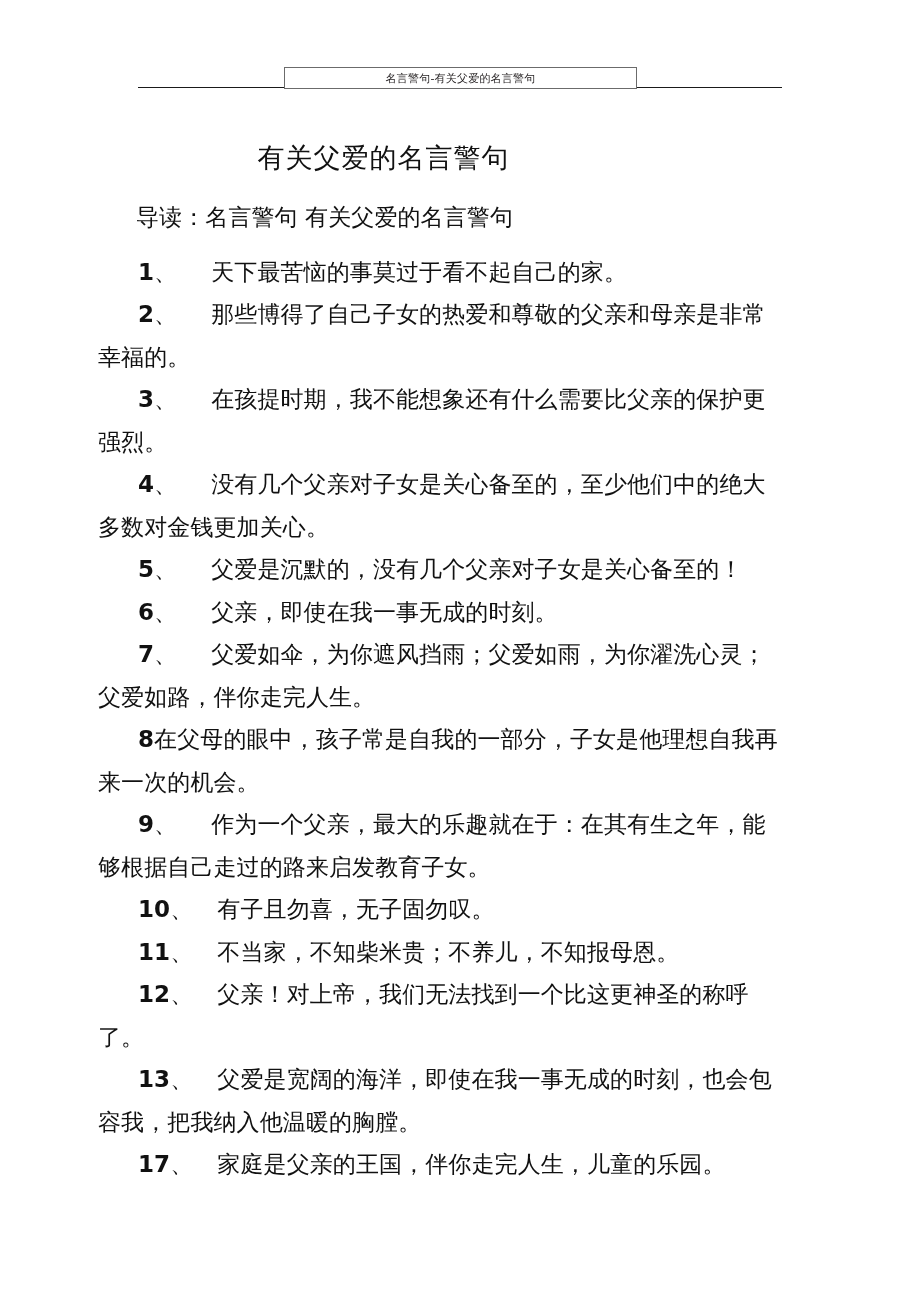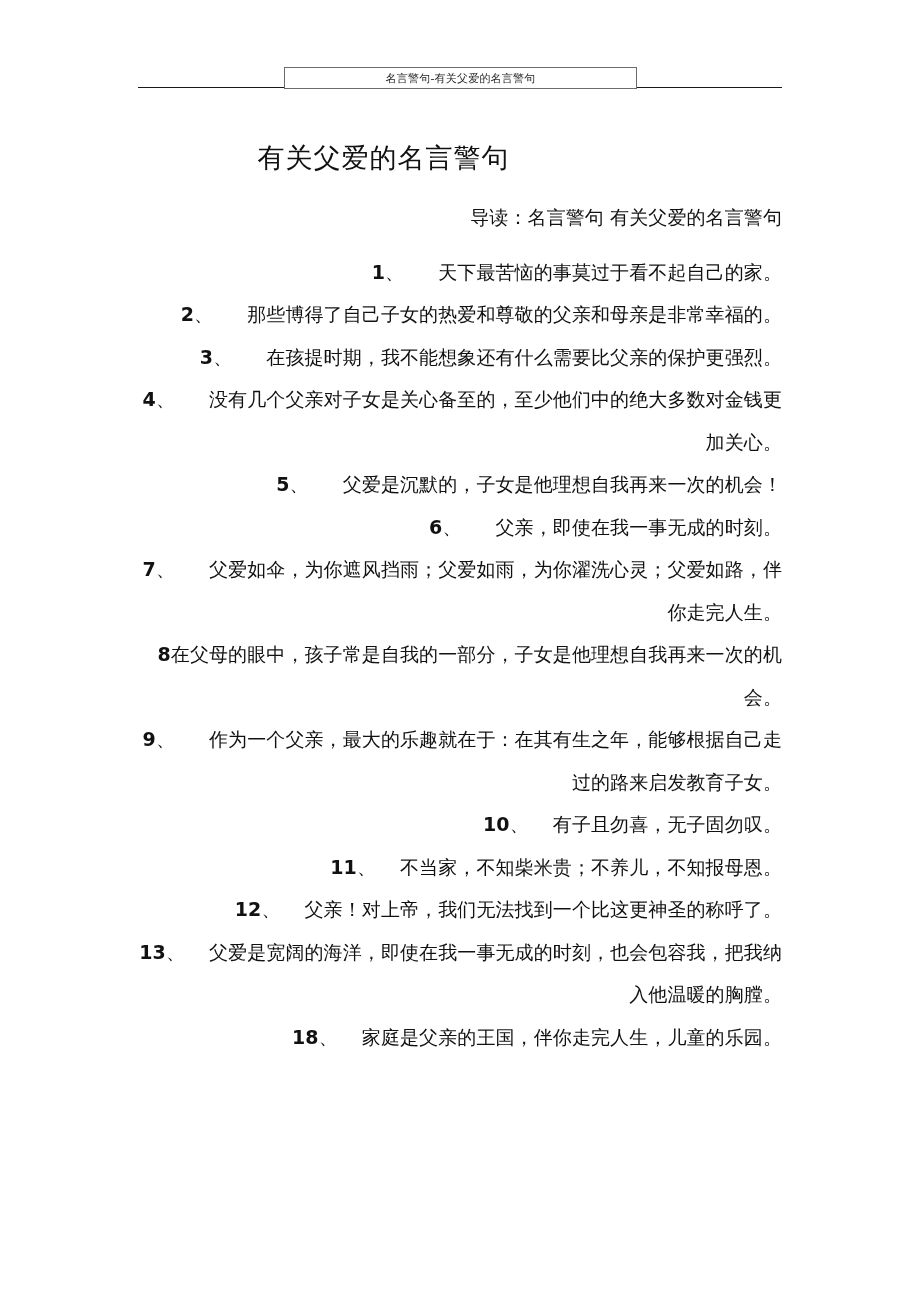--- a/index.html
+++ b/index.html
@@ -80,27 +80,27 @@
   .body-zone {
     position: absolute;
     left: 0;
     top: 196px;
     width: 920px;
   }
 
   .para {
     margin: 0;
     padding: 0 0 0 98px;
-    font-size: 19px;
+    font-size: 23px;
     line-height: 42.5px;
     color: #111111;
     letter-spacing: 0.1px;
     width: 782px;
     box-sizing: border-box;
-    text-align: right;
+    text-align: left;
     white-space: normal;
     word-break: break-all;
   }
   .para.lead {
     text-indent: 38px;
     margin-bottom: 12px;
   }
   .para.item {
     text-indent: 40px;
   }
@@ -134,27 +134,27 @@
 
   <div class="body-zone">
 
     <p class="para lead">导读：名言警句 有关父爱的名言警句</p>
 
     <div id="items-container">
         <p class="para item"><span class="num">1</span><span class="sep">、</span><span class="gap"></span><span>天下最苦恼的事莫过于看不起自己的家。</span></p>
         <p class="para item"><span class="num">2</span><span class="sep">、</span><span class="gap"></span><span>那些博得了自己子女的热爱和尊敬的父亲和母亲是非常幸福的。</span></p>
         <p class="para item"><span class="num">3</span><span class="sep">、</span><span class="gap"></span><span>在孩提时期，我不能想象还有什么需要比父亲的保护更强烈。</span></p>
         <p class="para item"><span class="num">4</span><span class="sep">、</span><span class="gap"></span><span>没有几个父亲对子女是关心备至的，至少他们中的绝大多数对金钱更加关心。</span></p>
-        <p class="para item"><span class="num">5</span><span class="sep">、</span><span class="gap"></span><span>父爱是沉默的，子女是他理想自我再来一次的机会！</span></p>
+        <p class="para item"><span class="num">5</span><span class="sep">、</span><span class="gap"></span><span>父爱是沉默的，没有几个父亲对子女是关心备至的！</span></p>
         <p class="para item"><span class="num">6</span><span class="sep">、</span><span class="gap"></span><span>父亲，即使在我一事无成的时刻。</span></p>
         <p class="para item"><span class="num">7</span><span class="sep">、</span><span class="gap"></span><span>父爱如伞，为你遮风挡雨；父爱如雨，为你濯洗心灵；父爱如路，伴你走完人生。</span></p>
         <p class="para item"><span class="num">8</span><span>在父母的眼中，孩子常是自我的一部分，子女是他理想自我再来一次的机会。</span></p>
         <p class="para item"><span class="num">9</span><span class="sep">、</span><span class="gap"></span><span>作为一个父亲，最大的乐趣就在于：在其有生之年，能够根据自己走过的路来启发教育子女。</span></p>
         <p class="para item"><span class="num">10</span><span class="sep">、</span><span class="gap-narrow"></span><span>有子且勿喜，无子固勿叹。</span></p>
         <p class="para item"><span class="num">11</span><span class="sep">、</span><span class="gap-narrow"></span><span>不当家，不知柴米贵；不养儿，不知报母恩。</span></p>
         <p class="para item"><span class="num">12</span><span class="sep">、</span><span class="gap-narrow"></span><span>父亲！对上帝，我们无法找到一个比这更神圣的称呼了。</span></p>
         <p class="para item"><span class="num">13</span><span class="sep">、</span><span class="gap-narrow"></span><span>父爱是宽阔的海洋，即使在我一事无成的时刻，也会包容我，把我纳入他温暖的胸膛。</span></p>
-        <p class="para item"><span class="num">18</span><span class="sep">、</span><span class="gap-narrow"></span><span>家庭是父亲的王国，伴你走完人生，儿童的乐园。</span></p>
+        <p class="para item"><span class="num">17</span><span class="sep">、</span><span class="gap-narrow"></span><span>家庭是父亲的王国，伴你走完人生，儿童的乐园。</span></p>
       </div>
 
   </div>
 
 </div>
 
 </body></html>

